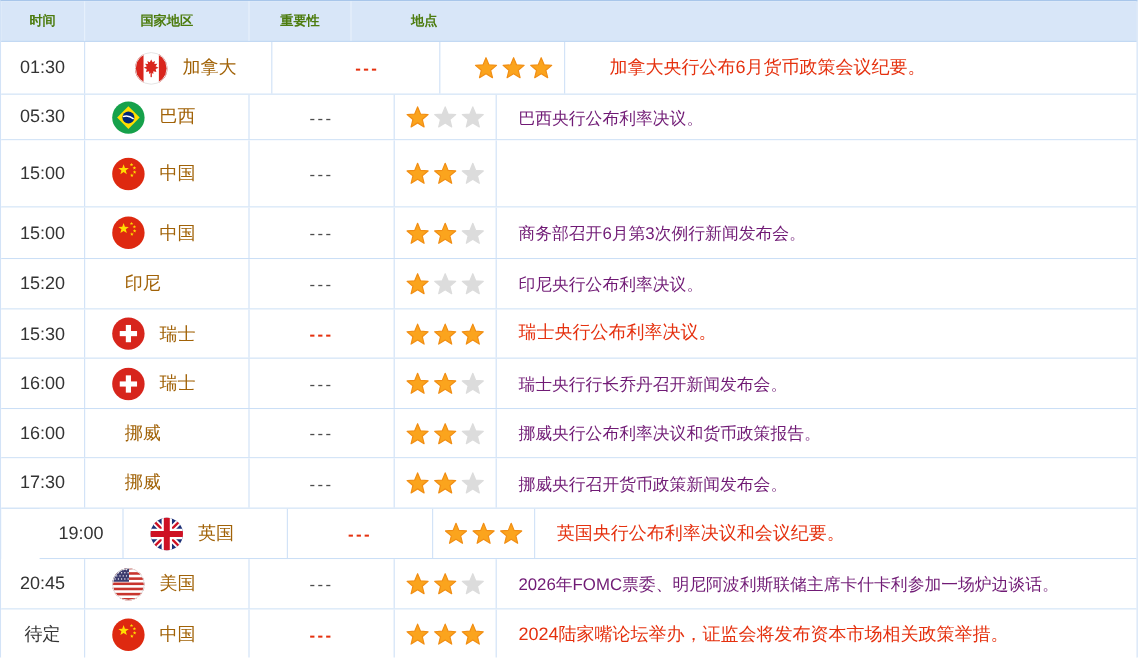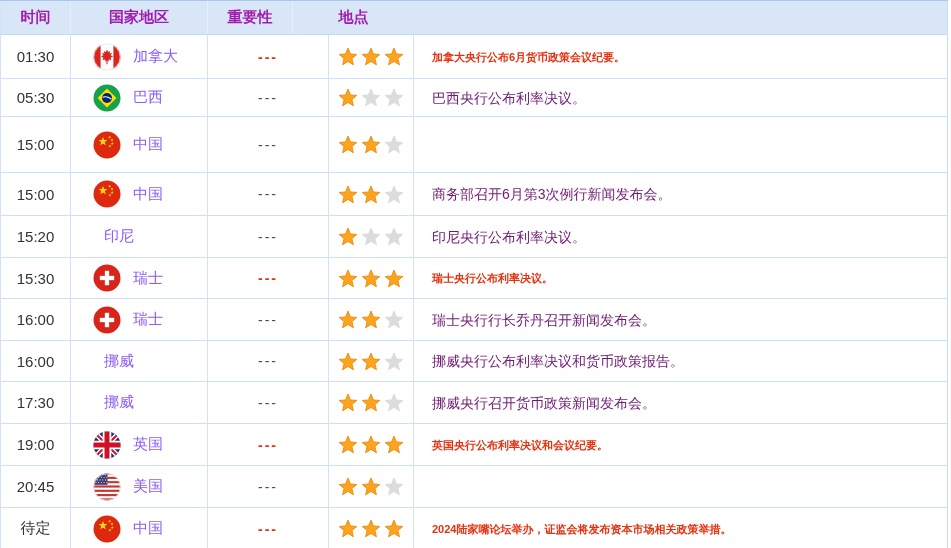--- a/index.html
+++ b/index.html
@@ -14,59 +14,59 @@
     border-left:1px solid #d3e3f7;
     border-right:1px solid #c8dcf5;
     box-sizing:border-box;
   }
   .hrow{
     display:flex;height:34px;background:#d8e6f8;
     border-bottom:1px solid #c3d9f3;box-sizing:border-box;
   }
   .hcell{
     display:flex;align-items:center;justify-content:center;
-    font-size:15px;font-weight:700;color:#a21caf;
+    font-size:11px;font-weight:700;color:#4d7c0f;
     border-right:1px solid #e6f0fc;box-sizing:border-box;
   }
   .hcell:last-child{border-right:none;}
   .row{
     display:flex;border-bottom:1px solid #cbdff6;box-sizing:border-box;
     background:#fff;
   }
   .cell{
     display:flex;align-items:center;
     border-right:1px solid #d3e3f7;box-sizing:border-box;
   }
   .c-time{width:70px;justify-content:center;font-size:15px;color:#333;}
   .c-country{width:137px;padding-left:22px;}
   .c-country.noflag{padding-left:33px;}
   .c-loc{width:121px;justify-content:center;}
   .c-imp{width:85px;justify-content:center;gap:3px;}
   .c-event{flex:1;border-right:none;padding:3px 20px 3px 18px;}
-  .country-name{font-size:15px;color:#8b5cf6;}
+  .country-name{font-size:15px;color:#a16207;}
   .flag-wrap{width:28px;height:28px;margin-right:12px;flex:0 0 28px;display:inline-flex;}
   .flag{width:28px;height:28px;display:block;}
   .loc-txt{font-size:14px;color:#4d4d4d;letter-spacing:2px;}
   .hot .loc-txt{color:#e5310f;font-weight:700;}
   .event-txt{font-size:14px;color:#701a75;line-height:26px;}
-  .hot-ev .event-txt{color:#e5310f;font-weight:700;font-size:11px;text-align:right;}
+  .hot-ev .event-txt{color:#e5310f;font-weight:400;font-size:15px;text-align:right;}
   .star{width:20px;height:19px;display:block;}
 </style>
 </head>
 <body>
 
 <div class="calendar">
   <div class="hrow">
     <div class="hcell" style="width:70px">时间</div>
     <div class="hcell" style="width:137px">国家地区</div>
     <div class="hcell" style="width:85px">重要性</div>
     <div class="hcell" style="width:121px">地点</div>
   </div>
   <div id="tbody">
-      <div class="row" style="height: 44px;">
+      <div class="row" style="height: 44px; gap: 19px;">
         <div class="cell c-time">01:30</div>
         <div class="cell c-country">
           <span class="flag-wrap">
             <svg class="flag" viewBox="0 0 28 28">
               <defs>
                 <clipPath id="cp0">
                   <circle cx="14" cy="14" r="13.5"></circle>
                 </clipPath>
               </defs>
               <circle cx="14" cy="14" r="13.5" fill="#fff"></circle>
@@ -369,21 +369,21 @@
           <span>
             <svg class="star" viewBox="0 0 20 19">
               <polygon points="10.00,1.10 12.41,6.98 18.75,7.46 13.90,11.57 15.41,17.74 10.00,14.40 4.59,17.74 6.10,11.57 1.25,7.46 7.59,6.98" fill="#DCDCDC" stroke="#DCDCDC" stroke-width="1" stroke-linejoin="round"></polygon>
             </svg>
           </span>
         </div>
         <div class="cell c-event">
           <span class="event-txt">挪威央行召开货币政策新闻发布会。</span>
         </div>
       </div>
-      <div class="row" style="height: 42px;">
+      <div class="row" style="height: 42px; margin-left: 32px;">
         <div class="cell c-time">19:00</div>
         <div class="cell c-country">
           <span class="flag-wrap">
             <svg class="flag" viewBox="0 0 28 28">
               <defs>
                 <clipPath id="cp9">
                   <circle cx="14" cy="14" r="13.5"></circle>
                 </clipPath>
               </defs>
               <g clip-path="url(#cp9)">
@@ -485,20 +485,23 @@
             <svg class="star" viewBox="0 0 20 19">
               <polygon points="10.00,1.10 12.41,6.98 18.75,7.46 13.90,11.57 15.41,17.74 10.00,14.40 4.59,17.74 6.10,11.57 1.25,7.46 7.59,6.98" fill="#FBA41D" stroke="#F18E14" stroke-width="1" stroke-linejoin="round"></polygon>
             </svg>
           </span>
           <span>
             <svg class="star" viewBox="0 0 20 19">
               <polygon points="10.00,1.10 12.41,6.98 18.75,7.46 13.90,11.57 15.41,17.74 10.00,14.40 4.59,17.74 6.10,11.57 1.25,7.46 7.59,6.98" fill="#DCDCDC" stroke="#DCDCDC" stroke-width="1" stroke-linejoin="round"></polygon>
             </svg>
           </span>
         </div>
+        <div class="cell c-event">
+          <span class="event-txt">2026年FOMC票委、明尼阿波利斯联储主席卡什卡利参加一场炉边谈话。</span>
+        </div>
       </div>
       <div class="row" style="height: 42px;">
         <div class="cell c-time">待定</div>
         <div class="cell c-country">
           <span class="flag-wrap">
             <svg class="flag" viewBox="0 0 28 28">
               <circle cx="14" cy="14" r="13.5" fill="#DE2910"></circle>
               <polygon points="10.00,5.90 11.12,8.96 14.37,9.08 11.81,11.09 12.70,14.22 10.00,12.40 7.30,14.22 8.19,11.09 5.63,9.08 8.88,8.96" fill="#FFDE00"></polygon>
               <polygon points="16.60,4.70 16.98,5.77 18.12,5.81 17.22,6.50 17.54,7.59 16.60,6.95 15.66,7.59 15.98,6.50 15.08,5.81 16.22,5.77" fill="#FFDE00"></polygon>
               <polygon points="19.00,7.40 19.38,8.47 20.52,8.51 19.62,9.20 19.94,10.29 19.00,9.65 18.06,10.29 18.38,9.20 17.48,8.51 18.62,8.47" fill="#FFDE00"></polygon>

